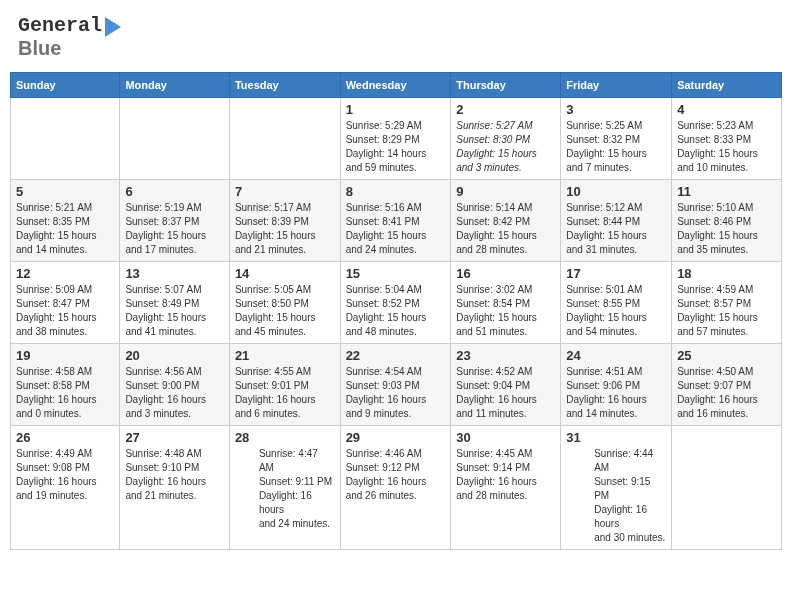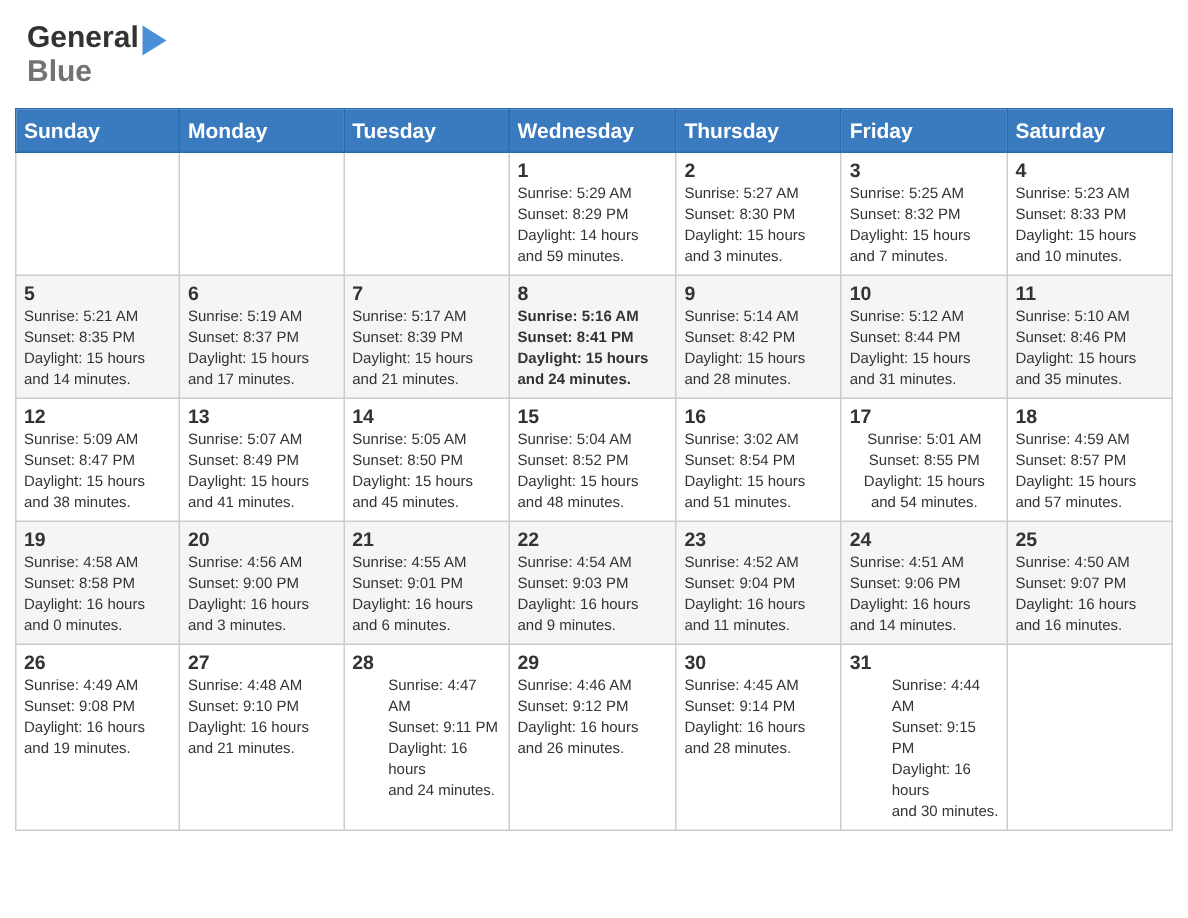--- a/index.html
+++ b/index.html
@@ -41,21 +41,21 @@
     .calendar {
       width: 100%;
       border-collapse: collapse;
       font-size: 11px;
     }
     .calendar th {
       background-color: #3a7abf;
       color: #fff;
       text-align: left;
       padding: 6px 5px;
-      font-size: 14px;
+      font-size: 11px;
       font-weight: bold;
       border: 1px solid #2a6aaf;
     }
     .calendar td {
       border: 1px solid #ccc;
       vertical-align: top;
       padding: 4px 5px;
       width: 113px;
       height: 80px;
       background: #fff;
@@ -77,21 +77,21 @@
     .empty-cell {
       background: #fff !important;
     }
   </style>
 </head>
 <body>
 
 <div class="header">
   <div class="logo">
     <div class="logo-line1">
-      <span style="font-size:20px;font-weight:bold;color:#333;">General</span>
+      <span style="font-size:20px;font-weight:bold;color:#333;font-family:Liberation Mono, monospace;">General</span>
       <span style="display:inline-block;width:0;height:0;border-top:10px solid transparent;border-bottom:10px solid transparent;border-left:16px solid #4a90d9;margin-left:3px;margin-top:2px;"></span>
     </div>
     <div>
       <span style="font-size:20px;font-weight:bold;color:#737373;">Blue</span>
     </div>
   </div>
   <div class="title-section">
     <div class="month-year"></div>
     <div class="location"></div>
   </div>
@@ -116,21 +116,21 @@
         <td class="empty-cell"></td>
         <td>
           <div class="day-number">1</div>
           <div class="day-info" style="white-space: pre-line;">Sunrise: 5:29 AM
 Sunset: 8:29 PM
 Daylight: 14 hours
 and 59 minutes.</div>
         </td>
         <td>
           <div class="day-number">2</div>
-          <div class="day-info" style="white-space: pre-line;">Sunrise: 5:27 AM
+          <div class="day-info" style="white-space: pre-line; font-style: italic;">Sunrise: 5:27 AM
 Sunset: 8:30 PM
 Daylight: 15 hours
 and 3 minutes.</div>
         </td>
         <td>
           <div class="day-number">3</div>
           <div class="day-info" style="white-space: pre-line;">Sunrise: 5:25 AM
 Sunset: 8:32 PM
 Daylight: 15 hours
 and 7 minutes.</div>
@@ -160,21 +160,21 @@
         </td>
         <td>
           <div class="day-number">7</div>
           <div class="day-info" style="white-space: pre-line;">Sunrise: 5:17 AM
 Sunset: 8:39 PM
 Daylight: 15 hours
 and 21 minutes.</div>
         </td>
         <td>
           <div class="day-number">8</div>
-          <div class="day-info" style="white-space: pre-line; font-weight: bold;">Sunrise: 5:16 AM
+          <div class="day-info" style="white-space: pre-line;">Sunrise: 5:16 AM
 Sunset: 8:41 PM
 Daylight: 15 hours
 and 24 minutes.</div>
         </td>
         <td>
           <div class="day-number">9</div>
           <div class="day-info" style="white-space: pre-line;">Sunrise: 5:14 AM
 Sunset: 8:42 PM
 Daylight: 15 hours
 and 28 minutes.</div>
@@ -225,21 +225,21 @@
         </td>
         <td>
           <div class="day-number">16</div>
           <div class="day-info" style="white-space: pre-line;">Sunrise: 3:02 AM
 Sunset: 8:54 PM
 Daylight: 15 hours
 and 51 minutes.</div>
         </td>
         <td>
           <div class="day-number">17</div>
-          <div class="day-info" style="white-space: pre-line; text-align: center;">Sunrise: 5:01 AM
+          <div class="day-info" style="white-space: pre-line;">Sunrise: 5:01 AM
 Sunset: 8:55 PM
 Daylight: 15 hours
 and 54 minutes.</div>
         </td>
         <td>
           <div class="day-number">18</div>
           <div class="day-info" style="white-space: pre-line;">Sunrise: 4:59 AM
 Sunset: 8:57 PM
 Daylight: 15 hours
 and 57 minutes.</div>

